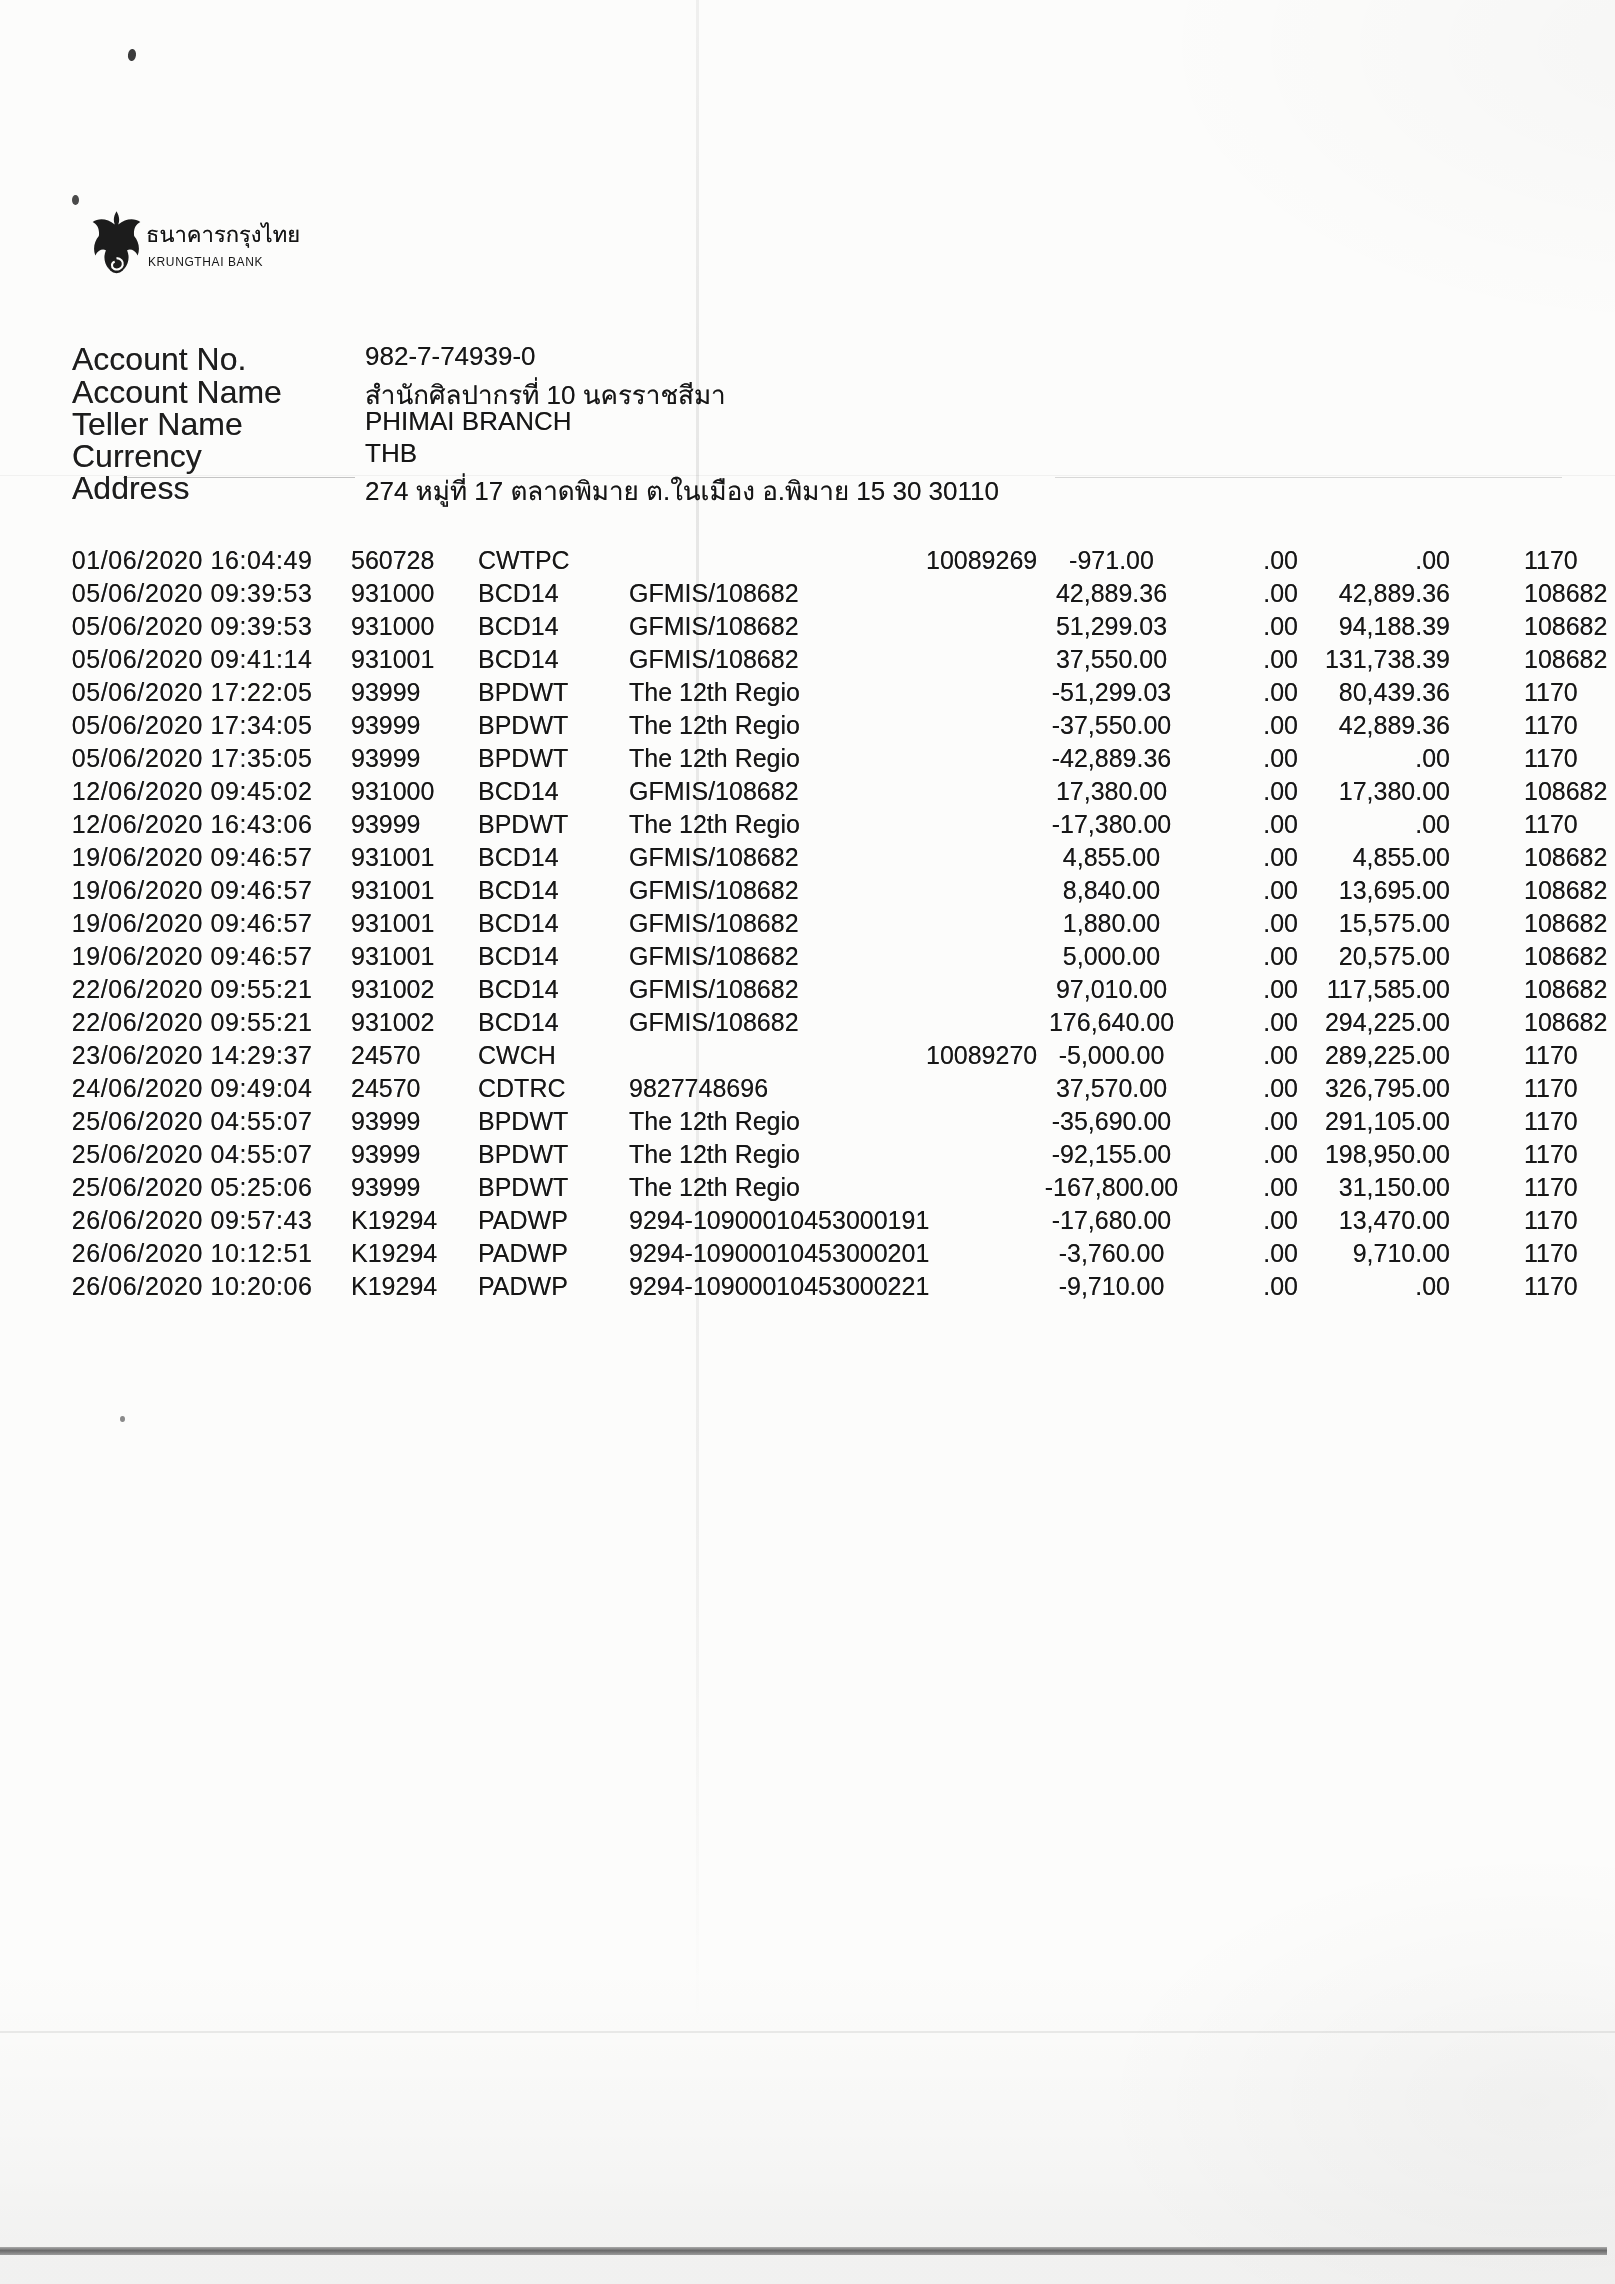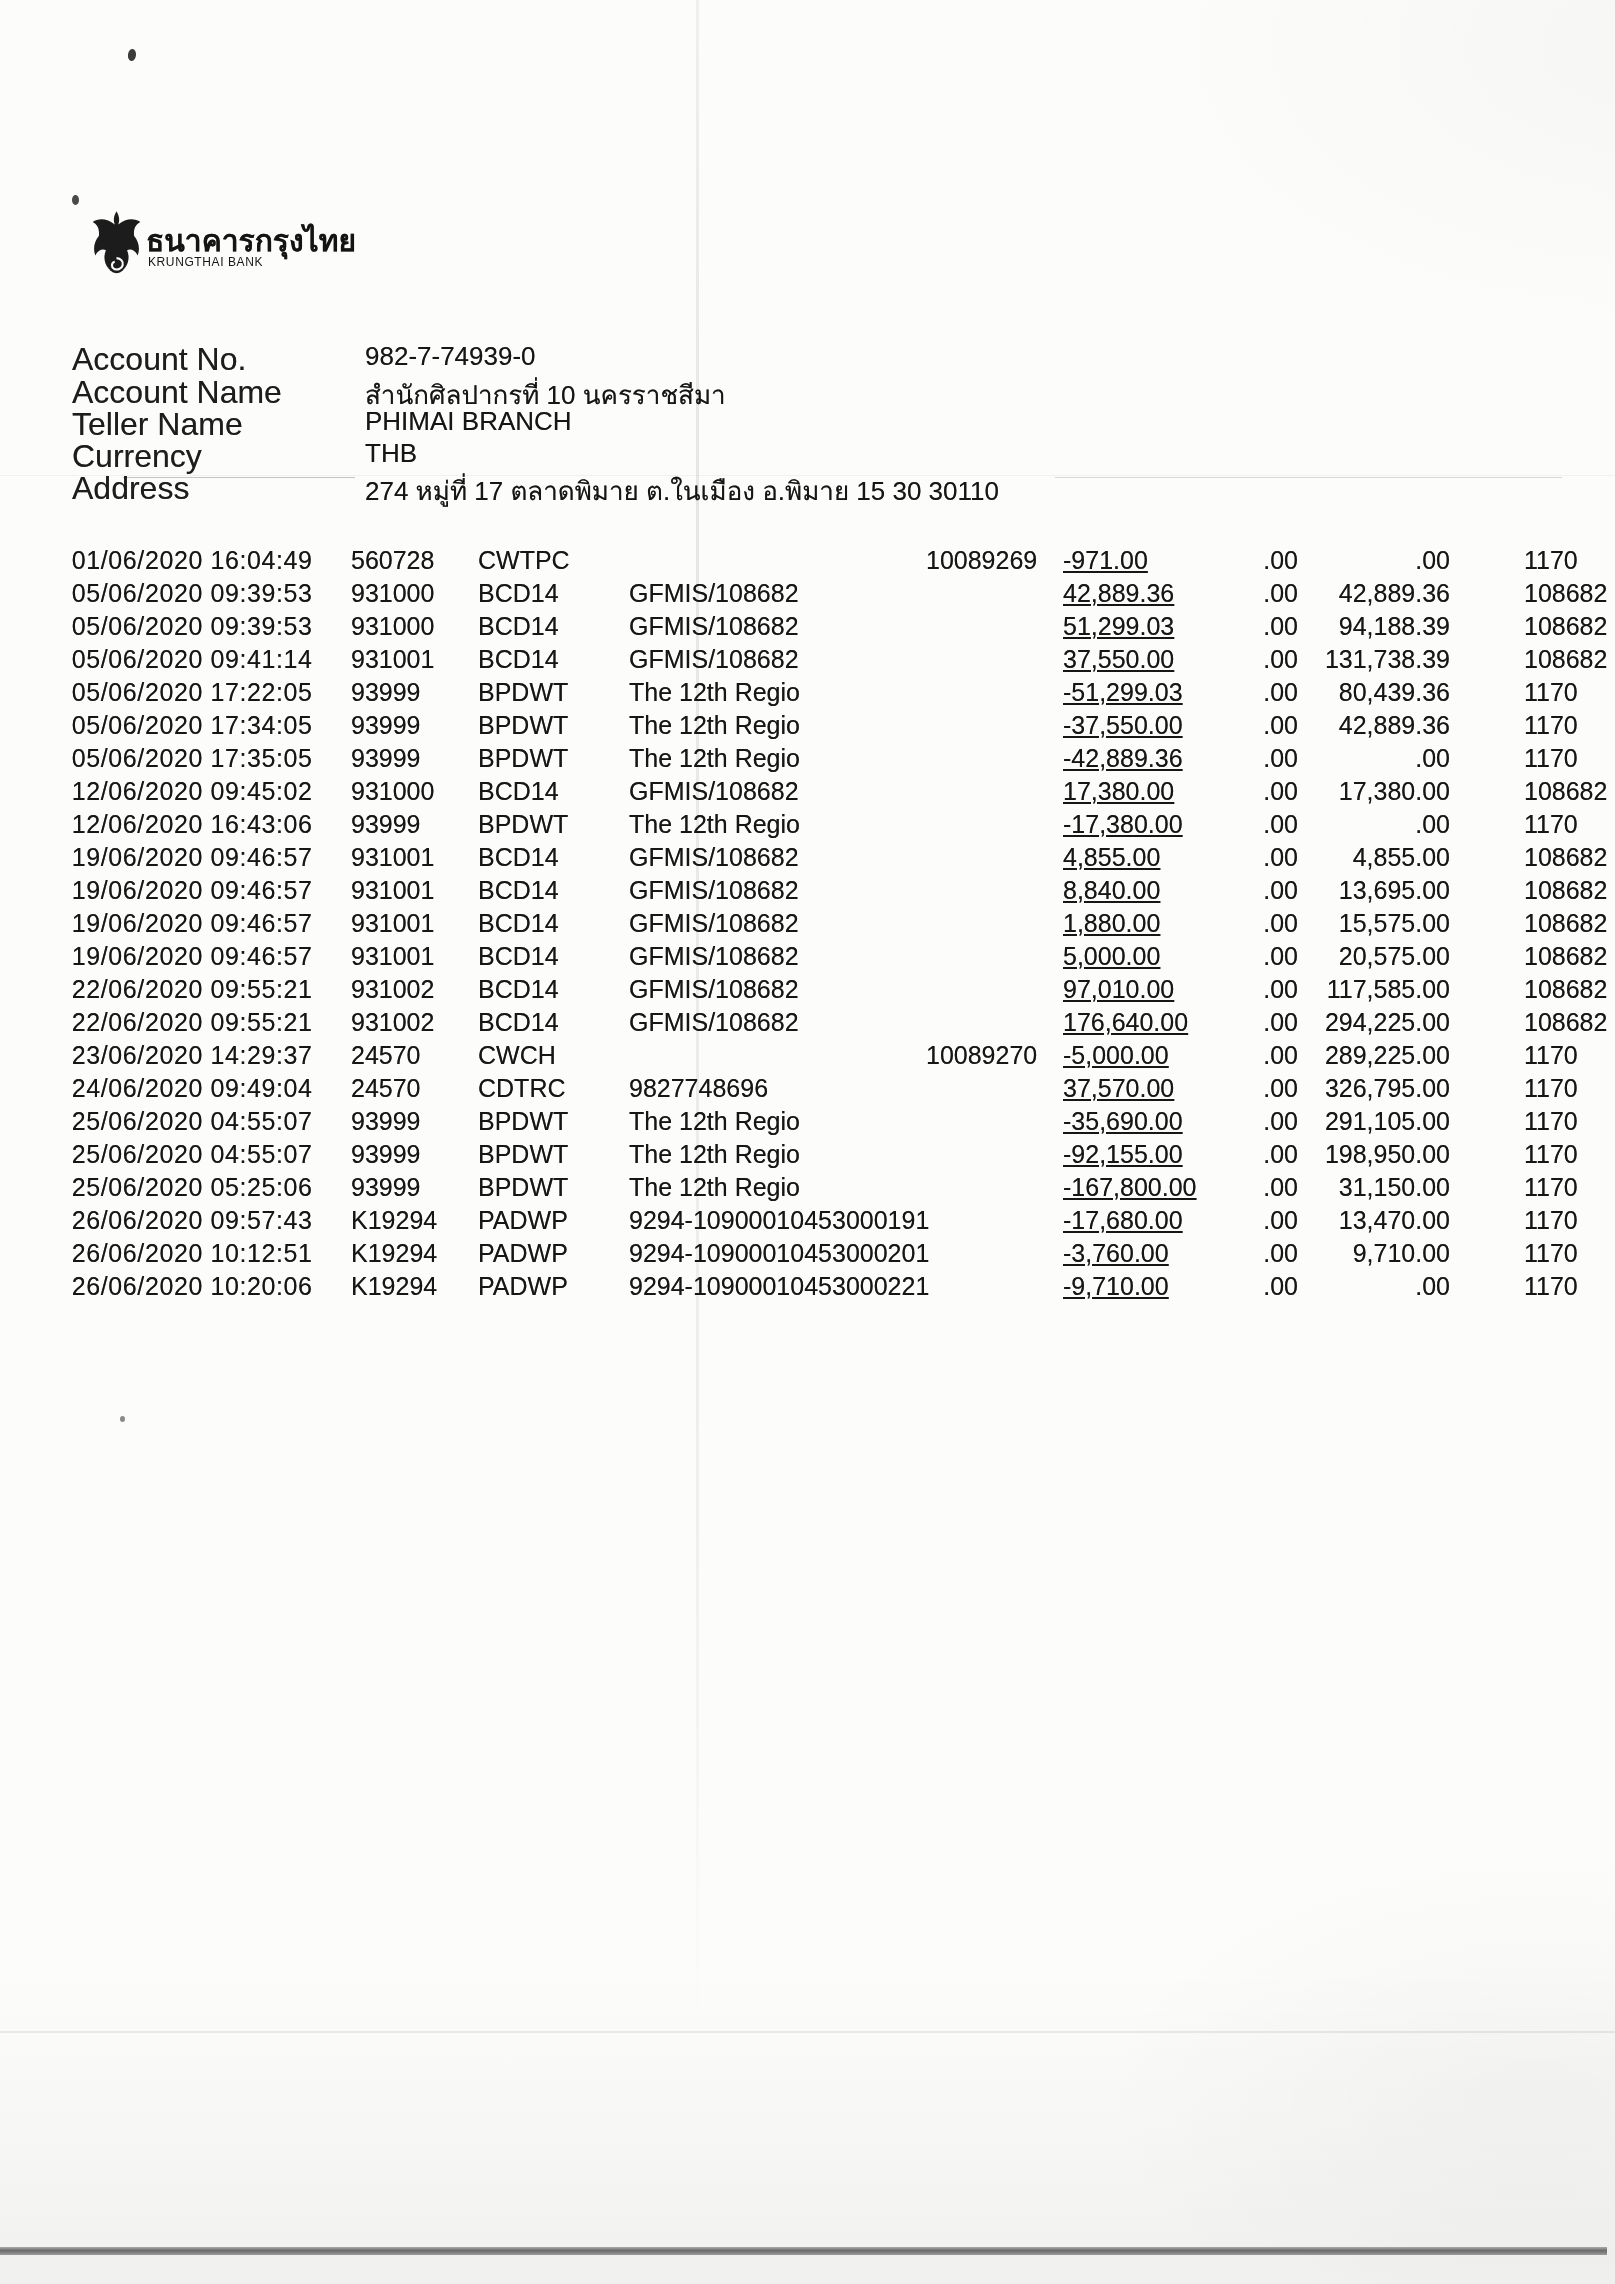--- a/index.html
+++ b/index.html
@@ -23,21 +23,21 @@
   .speck.s1{left:128px;top:49px;width:7.8px;height:11.7px;background:#3c3c3c;transform:rotate(8deg);}
   .speck.s2{left:72px;top:195px;width:6.8px;height:9.8px;background:#4a4a4a;}
   .speck.s3{left:120px;top:1416px;width:4.9px;height:5.9px;background:#8a8a8a;}
   .addr-dash{position:absolute;top:477px;height:1px;background:rgba(0,0,0,.22);}
   .addr-dash.d1{left:123px;width:232px;}
   .addr-dash.d2{left:1055px;width:507px;background:rgba(0,0,0,.14);}
   .addr-dash.d3{left:0;width:1616px;top:475px;background:rgba(0,0,0,.045);}
 
   
   .logo-icon{position:absolute;left:90px;top:209px;}
-  .logo-thai{position:absolute;left:146px;top:217px;font-size:30px;font-weight:bold;color:#141414;
+  .logo-thai{position:absolute;left:146px;top:217px;font-size:22px;font-weight:normal;color:#141414;
     text-shadow:0 0 0.6px rgba(0,0,0,.6);}
   .logo-eng{position:absolute;left:148px;top:255px;font-size:12px;font-weight:normal;letter-spacing:0.6px;color:#161616;}
 
   
   .acct{position:absolute;left:0;top:0;}
   .acct-row{position:absolute;height:32px;white-space:nowrap;}
   .acct-label{position:absolute;left:72px;font-size:32px;color:#1d1d1d;text-shadow:0 0 0.5px rgba(0,0,0,.5);}
   .acct-value{position:absolute;left:365px;font-size:26px;color:#161616;text-shadow:0 0 0.5px rgba(0,0,0,.5);white-space:nowrap;}
 
   
@@ -55,21 +55,21 @@
 
   .tbody{position:relative;margin-top:2px;}
   .trow{position:relative;height:33px;}
   .cell{position:absolute;top:0;line-height:33px;font-size:25px;color:#161616;white-space:nowrap;
     text-shadow:0 0 0.6px rgba(0,0,0,.55);}
   .c0{left:7.8px;letter-spacing:0.6px;}
   .c1{left:287px;}
   .c2{left:414px;}
   .c3{left:565px;}
   .c4{left:862px;}
-  .c5{left:999px;width:197px;text-align:left;text-decoration:underline;}
+  .c5{left:949px;width:197px;text-align:center;}
   .c6{left:1175px;width:59px;text-align:right;}
   .c7{left:1239px;width:147px;text-align:right;}
   .c8{left:1460px;}
 </style>
 </head>
 <body>
 
 <div class="page">
 
   <div class="speck s1"></div>

